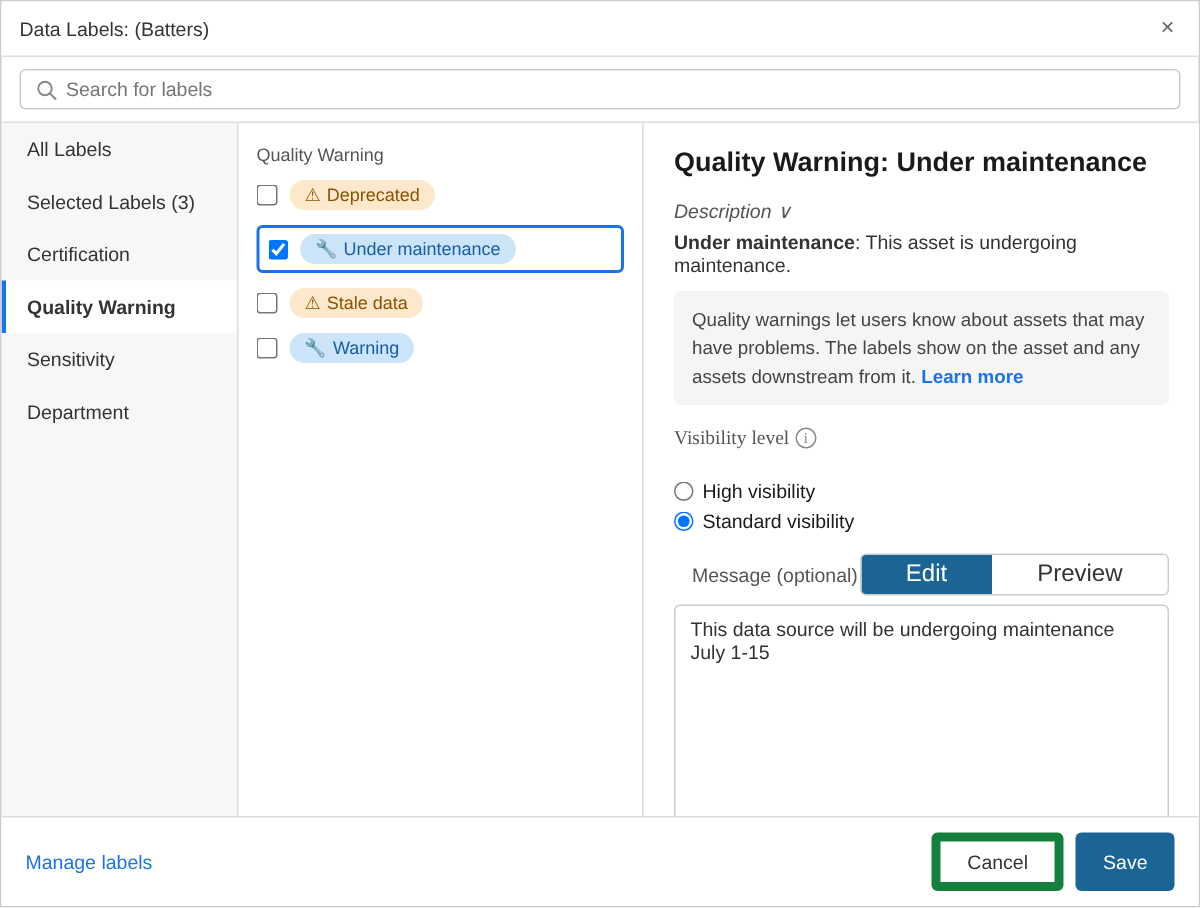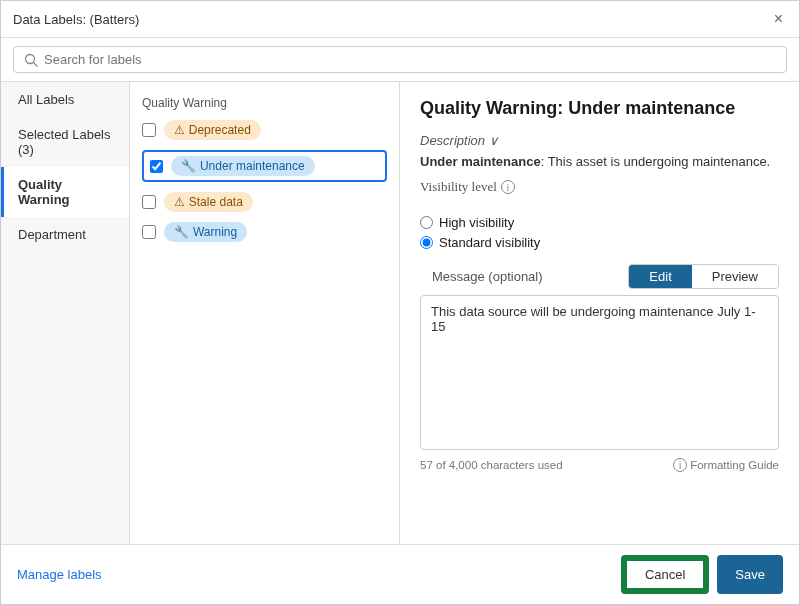--- a/index.html
+++ b/index.html
@@ -69,21 +69,21 @@
     .search-icon-svg { color: #888; flex-shrink: 0; }
 
     .main-content {
       display: flex;
       flex: 1;
       overflow: hidden;
     }
 
     
     .sidebar {
-      width: 129px;
+      width: 158px;
       border-right: 1px solid #ddd;
       flex-shrink: 0;
       background: #f7f7f7;
       display: flex;
       flex-direction: column;
     }
 
     .sidebar-item {
       padding: 10px 14px;
       cursor: pointer;
@@ -263,22 +263,22 @@
     .message-label { font-size: 13px; color: #555; margin-left: 12px; }
 
     .tab-group {
       display: flex;
       border: 1px solid #ccc;
       border-radius: 4px;
       overflow: hidden;
     }
 
     .tab-btn {
-      padding: 4px 20px;
-      font-size: 13px;
+      padding: 4px 30px;
+      font-size: 16px;
       border: none;
       cursor: pointer;
       background: #fff;
       color: #333;
     }
 
     .tab-btn.active {
       background: #1a6496;
       color: #fff;
     }
@@ -366,21 +366,23 @@
       </svg>
       <input type="text" placeholder="Search for labels" style="">
     </div>
   </div>
 
   <div class="main-content">
 
     <div class="sidebar">
       <div class="sidebar-item">All Labels</div>
       <div class="sidebar-item">Selected Labels (3)</div>
+      <div class="sidebar-item">Certification</div>
       <div class="sidebar-item active">Quality Warning</div>
+      <div class="sidebar-item">Sensitivity</div>
       <div class="sidebar-item">Department</div>
     </div>
 
     <div class="middle-panel">
       <div class="section-label">Quality Warning</div>
 
       <div class="label-item">
         <input type="checkbox" id="chk-deprecated" style="">
         <label for="chk-deprecated" style="cursor:pointer;">
           <span class="label-chip chip-deprecated">
@@ -425,20 +427,24 @@
       <div class="right-panel-title">Quality Warning: Under maintenance</div>
 
       <div class="description-row">
         <span>Description ∨</span>
       </div>
 
       <div class="description-content">
         <strong>Under maintenance</strong><span>: This asset is undergoing maintenance.</span>
       </div>
 
+      <div class="info-box">
+        <span>Quality warnings let users know about assets that may have problems. The labels show on the asset and any assets downstream from it.</span>
+        <a class="learn-more" href="#">Learn more</a>
+      </div>
 
       <div class="visibility-section">
         <div class="section-header">
           <span>Visibility level</span>
           <span class="info-icon">i</span>
         </div>
         <div class="radio-row">
           <input type="radio" name="visibility" id="vis-high" style="">
           <label for="vis-high">High visibility</label>
         </div>

